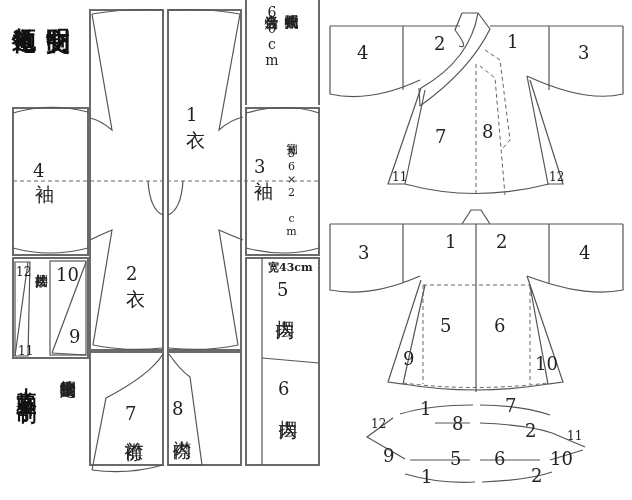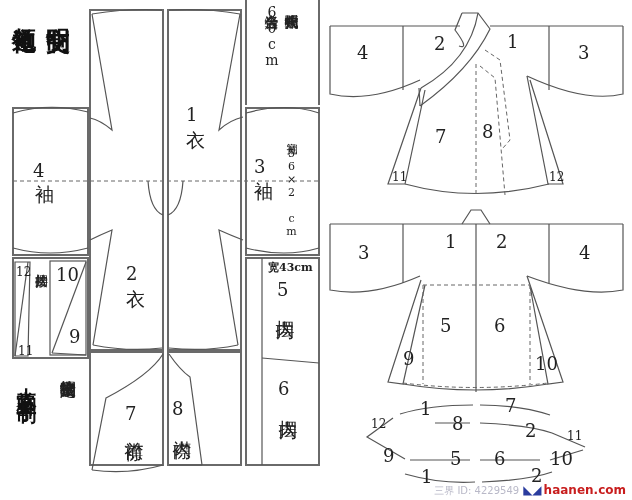--- a/index.html
+++ b/index.html
@@ -202,17 +202,14 @@
 <div class="txt num" style="left:452px; top:415px;">8</div>
 <div class="txt num" style="left:525px; top:422px;">2</div>
 <div class="txt tiny" style="left:567px; top:430px;">11</div>
 <div class="txt num" style="left:383px; top:447px;">9</div>
 <div class="txt num" style="left:450px; top:450px;">5</div>
 <div class="txt num" style="left:494px; top:450px;">6</div>
 <div class="txt num" style="left:550px; top:450px;">10</div>
 <div class="txt num" style="left:421px; top:468px;">1</div>
 <div class="txt num" style="left:531px; top:467px;">2</div>
 
-<div class="watermark">
-  <span class="faint">三界 ID: 4229549</span><span class="logo">◣◢</span><span>haanen.com</span>
+
 </div>
 
-</div>
-
 </body></html>

